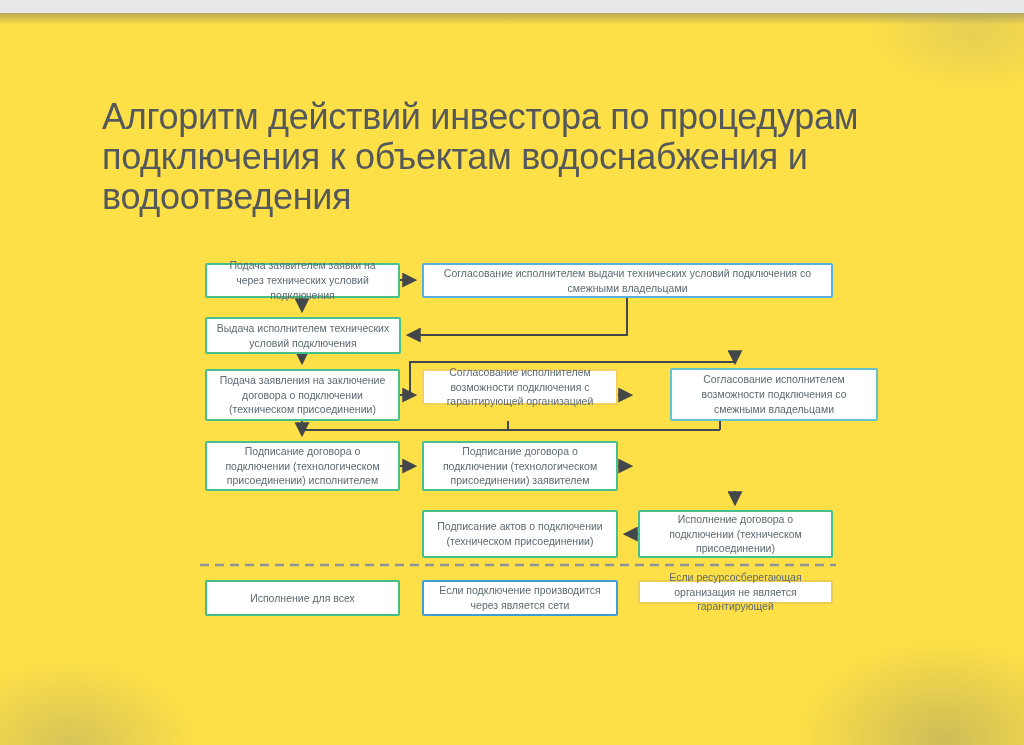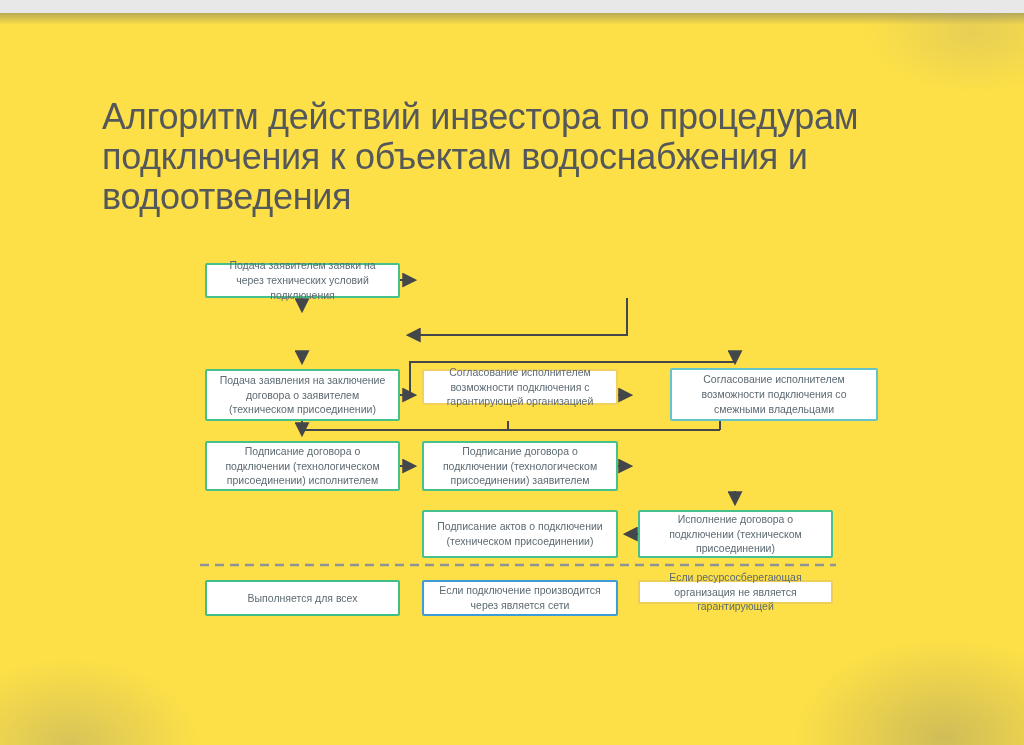--- a/index.html
+++ b/index.html
@@ -102,25 +102,27 @@
 
       <path d="M735,478 L735,491" marker-end="url(#ah)"></path>
 
       <path d="M638,521 L625,521" marker-end="url(#ah)"></path>
     </g>
 
     <path d="M200,552 L836,552" stroke="#8f9396" stroke-width="2.4" stroke-dasharray="9 6" fill="none"></path>
   </svg>
 
   <div class="node n1 c-green">Подача заявителем заявки на через технических условий подключения</div>
-  <div class="node n4 c-green">Подача заявления на заключение договора о заявителем (техническом присоединении)</div>
+  <div class="node n2 c-blue">Согласование исполнителем выдачи технических условий подключения со смежными владельцами</div>
+  <div class="node n3 c-green">Выдача исполнителем технических условий подключения</div>
+  <div class="node n4 c-green">Подача заявления на заключение договора о подключении (техническом присоединении)</div>
   <div class="node n5 c-yellow">Согласование исполнителем возможности подключения с гарантирующей организацией</div>
   <div class="node n6 c-teal">Согласование исполнителем возможности подключения со смежными владельцами</div>
   <div class="node n7 c-green">Подписание договора о подключении (технологическом присоединении) исполнителем</div>
   <div class="node n8 c-green">Подписание договора о подключении (технологическом присоединении) заявителем</div>
   <div class="node n10 c-green">Подписание актов о подключении (техническом присоединении)</div>
   <div class="node n11 c-green">Исполнение договора о подключении (техническом присоединении)</div>
 
-  <div class="node l1 c-lgreen">Выполняется для всех</div>
+  <div class="node l1 c-lgreen">Исполнение для всех</div>
   <div class="node l2 c-lblue">Если подключение производится через является сети</div>
   <div class="node l3 c-lyellow">Если ресурсосберегающая организация не является гарантирующей</div>
 
 </div>
 
 </body></html>

